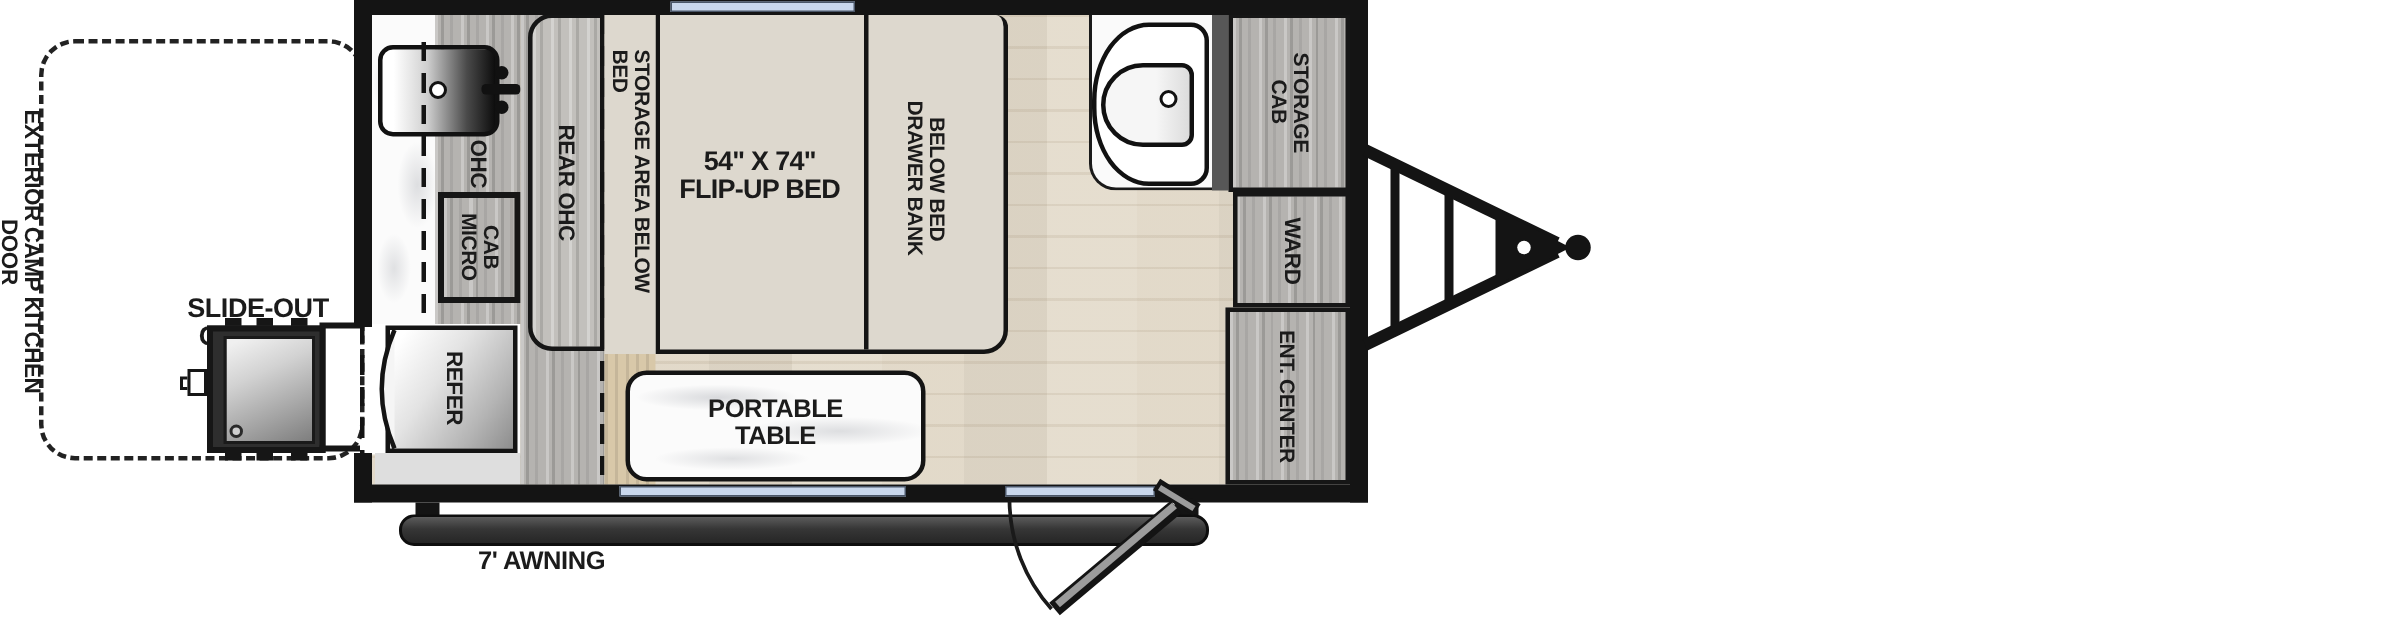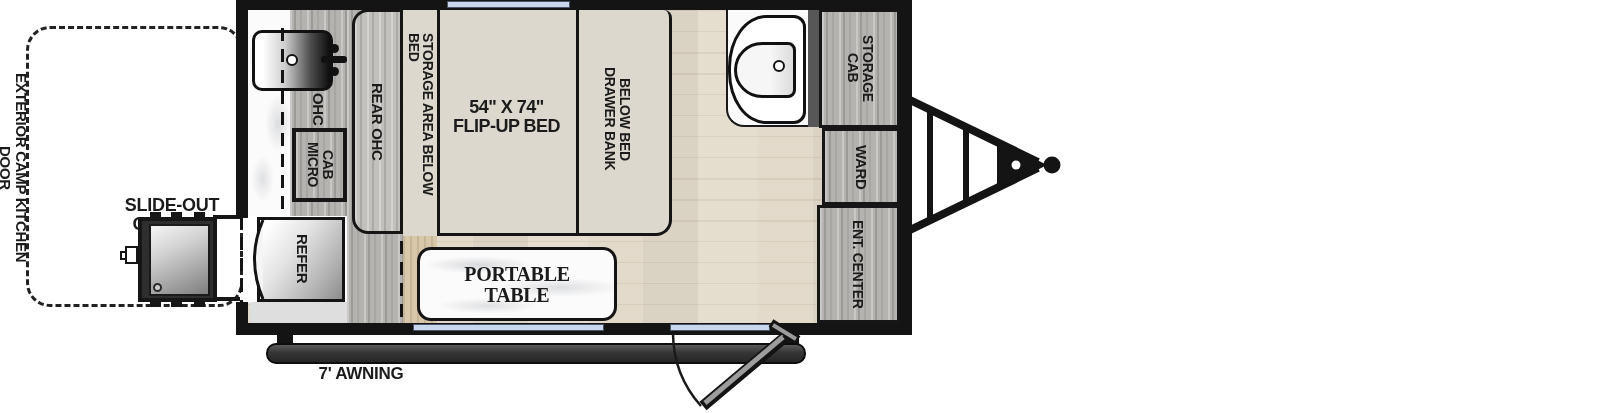--- a/index.html
+++ b/index.html
@@ -97,21 +97,21 @@
   <div class="abs lbl vt-rl vcenter" style="left:408px;top:33px;width:25px;height:180px;font-size:14px;">STORAGE AREA BELOW BED</div>
   <div class="abs bedsurf" style="left:437px;top:10px;width:235px;height:226px;border:3px solid #141414;border-top:none;border-radius:0 8px 16px 0;"></div>
   <div class="abs" style="left:576px;top:10px;width:3px;height:223px;background:#141414;"></div>
   <div class="abs lbl hlbl" style="left:437px;top:98px;width:139px;font-size:18px;letter-spacing:-0.5px;">54" X 74"
 FLIP-UP BED</div>
   <div class="abs lbl vt-lr vcenter" style="left:598px;top:28px;width:38px;height:182px;font-size:14px;text-align:center;">DRAWER BANK
 BELOW BED</div>
 
   <div class="abs tanfloor" style="left:403px;top:236px;width:34px;height:87px;"></div>
   <div class="abs marble" style="left:417px;top:247px;width:200px;height:74px;border:3px solid #141414;border-radius:14px;"></div>
-  <div class="abs lbl hlbl" style="left:437px;top:264px;width:160px;font-size:20px;font-family:Liberation Serif, serif;">PORTABLE
+  <div class="abs lbl hlbl" style="left:437px;top:264px;width:160px;font-size:17px;">PORTABLE
 TABLE</div>
 
   <div class="abs" style="left:726px;top:9px;width:82px;height:118px;background:#fafafa;border:2px solid #1a1a1a;border-top:none;border-right:none;border-radius:0 0 0 18px;"></div>
   <div class="abs" style="left:728px;top:15px;width:78px;height:109px;background:#fff;border:3px solid #111;
               border-radius:38px 12px 12px 38px / 52px 12px 12px 52px;"></div>
   <div class="abs" style="left:734px;top:42px;width:62px;height:56px;border:3px solid #111;background:linear-gradient(90deg,#f6f6f6 60%,#dcdcdc 100%);
               border-radius:28px 8px 8px 28px / 28px 8px 8px 28px;"></div>
   <div class="abs" style="left:773px;top:60px;width:12px;height:12px;border:2.5px solid #111;border-radius:50%;background:#fff;"></div>
   <div class="abs" style="left:808px;top:9px;width:12px;height:118px;background:#575757;"></div>
 

